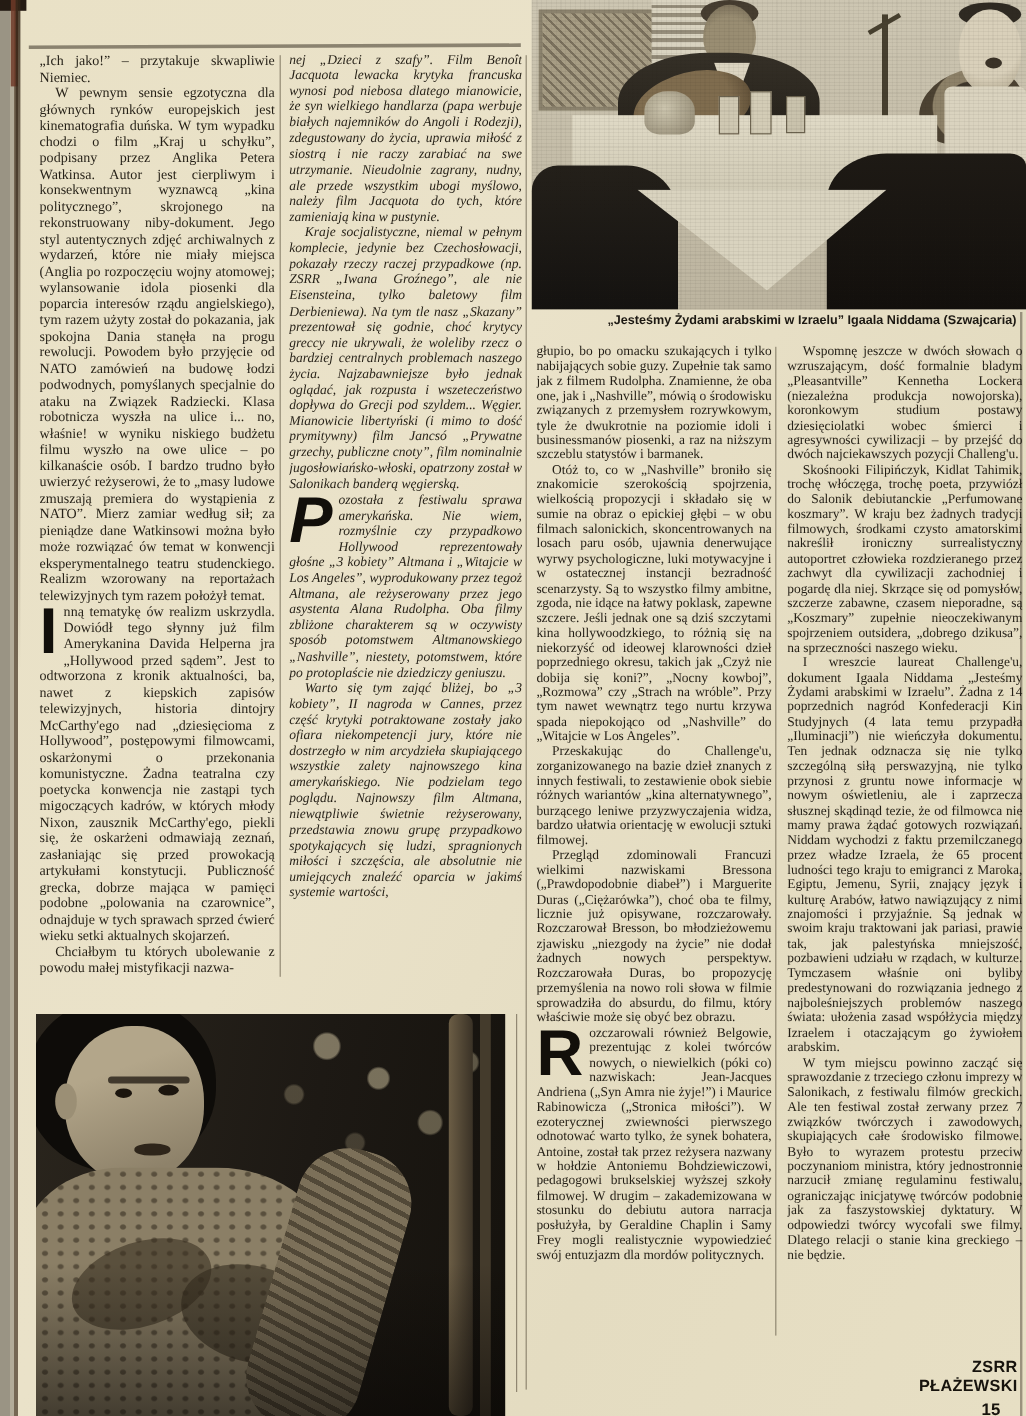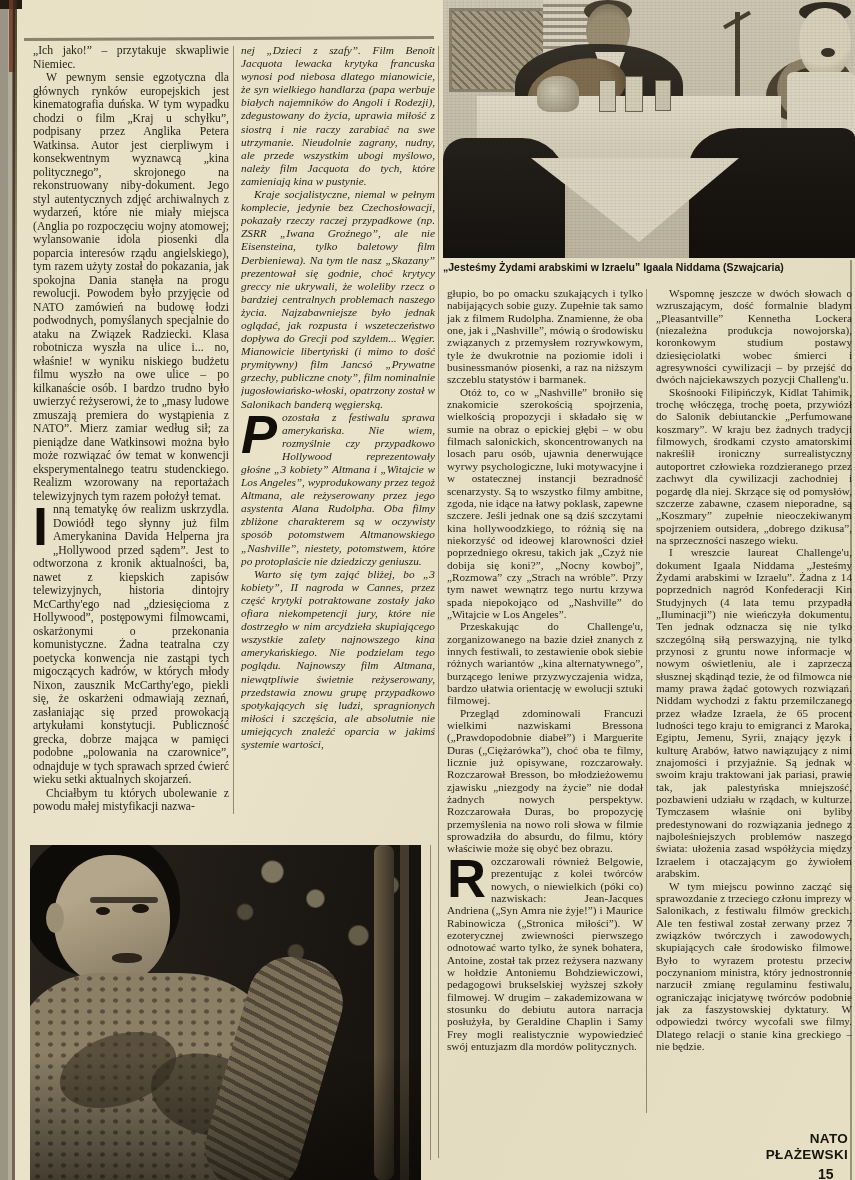--- a/index.html
+++ b/index.html
@@ -28,21 +28,21 @@
   .dropcap{float:left;font-family:"Liberation Sans",sans-serif;font-weight:900;
         font-size:54px;line-height:43px;height:46px;margin:2px 7px 0 0;color:#120f0a;letter-spacing:-2px;}
   .vrule{position:absolute;width:1px;background:rgba(74,64,48,.55);}
   .vr-ab{left:233px;top:46px;height:768px;}
   .vr-bc{left:438px;top:46px;height:1112px;}
   .vr-bc2{left:430px;top:845px;height:315px;}
   .vr-cd{left:646px;top:289px;height:824px;}
 
   
   .caption{position:absolute;font-family:"Liberation Sans",sans-serif;font-weight:bold;
-        color:#1c1812;text-align:left;}
+        color:#1c1812;text-align:right;}
   .cap-top{left:443px;top:261px;width:404px;font-size:10.5px;}
   .cap-bottom{left:33px;top:791px;width:400px;font-size:11px;}
   .author{position:absolute;left:656px;top:1131px;width:192px;text-align:right;
         font-family:"Liberation Sans",sans-serif;font-weight:bold;font-size:13.5px;
         line-height:16px;white-space:pre-line;color:#17130d;letter-spacing:.3px;}
   .folio{position:absolute;left:818px;top:1166px;font-family:"Liberation Sans",sans-serif;
         font-weight:bold;font-size:14px;color:#17130d;}
 
   
   .photo-top{position:absolute;left:443px;top:0;width:412px;height:258px;overflow:hidden;
@@ -205,17 +205,17 @@
     <div class="pb-eye-r"></div>
     <div class="pb-mouth"></div>
     <div class="pb-ear"></div>
     <div class="pb-chest"></div>
     <div class="pb-tat1"></div>
     <div class="pb-tat2"></div>
     <div class="pb-arm"></div>
     <div class="pb-shade"></div>
   </div>
 
-  <div class="author">NATO
+  <div class="author">ZSRR
 PŁAŻEWSKI</div>
   <div class="folio">15</div>
 
 </div>
 
 </body></html>

